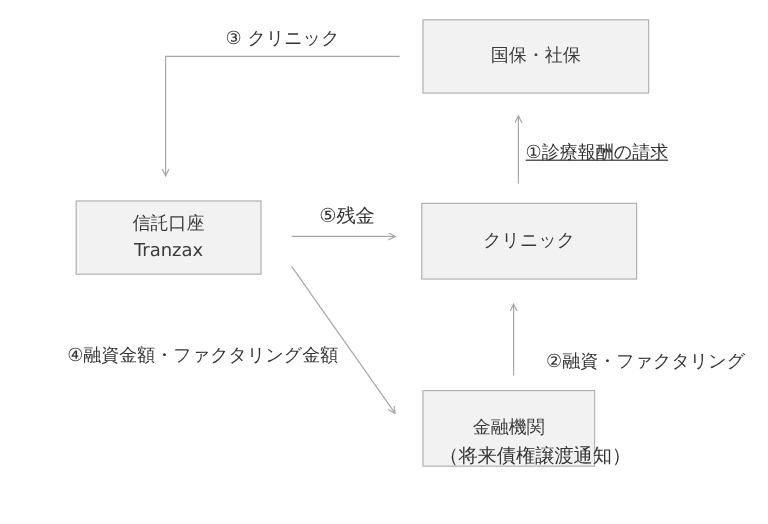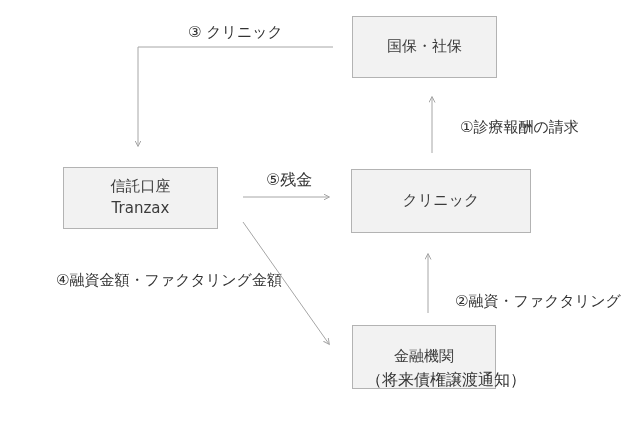--- a/index.html
+++ b/index.html
@@ -25,35 +25,35 @@
     border: 1px solid #b3b3b3;
     display: flex;
     flex-direction: column;
     align-items: center;
     justify-content: center;
     text-align: center;
     font-size: 15px;
     line-height: 1.45;
     color: #3b3b3b;
   }
-  .node-insurers { left: 352px; top: 16px;  width: 145px; height: 62px; }
+  .node-insurers { left: 352px; top: 16px;  width: 189px; height: 62px; }
   .node-trust    { left: 63px;  top: 167px; width: 155px; height: 62px; }
   .node-clinic   { left: 351px; top: 169px; width: 180px; height: 64px; }
   .node-finance  { left: 352px; top: 325px; width: 144px; height: 64px; }
   .flow-label {
     position: absolute;
     font-size: 15px;
     color: #333333;
     white-space: nowrap;
   }
   .label-step3 { left: 188px; top: 23px; }
-  .label-step1 { left: 460px; top: 118px; }
+  .label-step1 { left: 438px; top: 118px; text-decoration: underline; }
   .label-step5 { left: 266px; top: 170px; font-size: 16px; }
   .label-step2 { left: 455px; top: 271px; margin-top: 21px; }
-  .label-step4 { left: 56px;  top: 271px; text-align: center; }
+  .label-step4 { left: 56px;  top: 287px; text-align: center; }
   .label-note  { left: 366px; top: 370px; font-size: 16px; }
 </style>
 </head>
 <body>
 
 <div class="diagram">
 
   <svg class="arrow-layer" width="640" height="437" viewBox="0 0 640 437">
     <defs>
       <marker id="arrowhead" markerWidth="9" markerHeight="9" refX="5.5" refY="3" orient="auto" markerUnits="strokeWidth">

